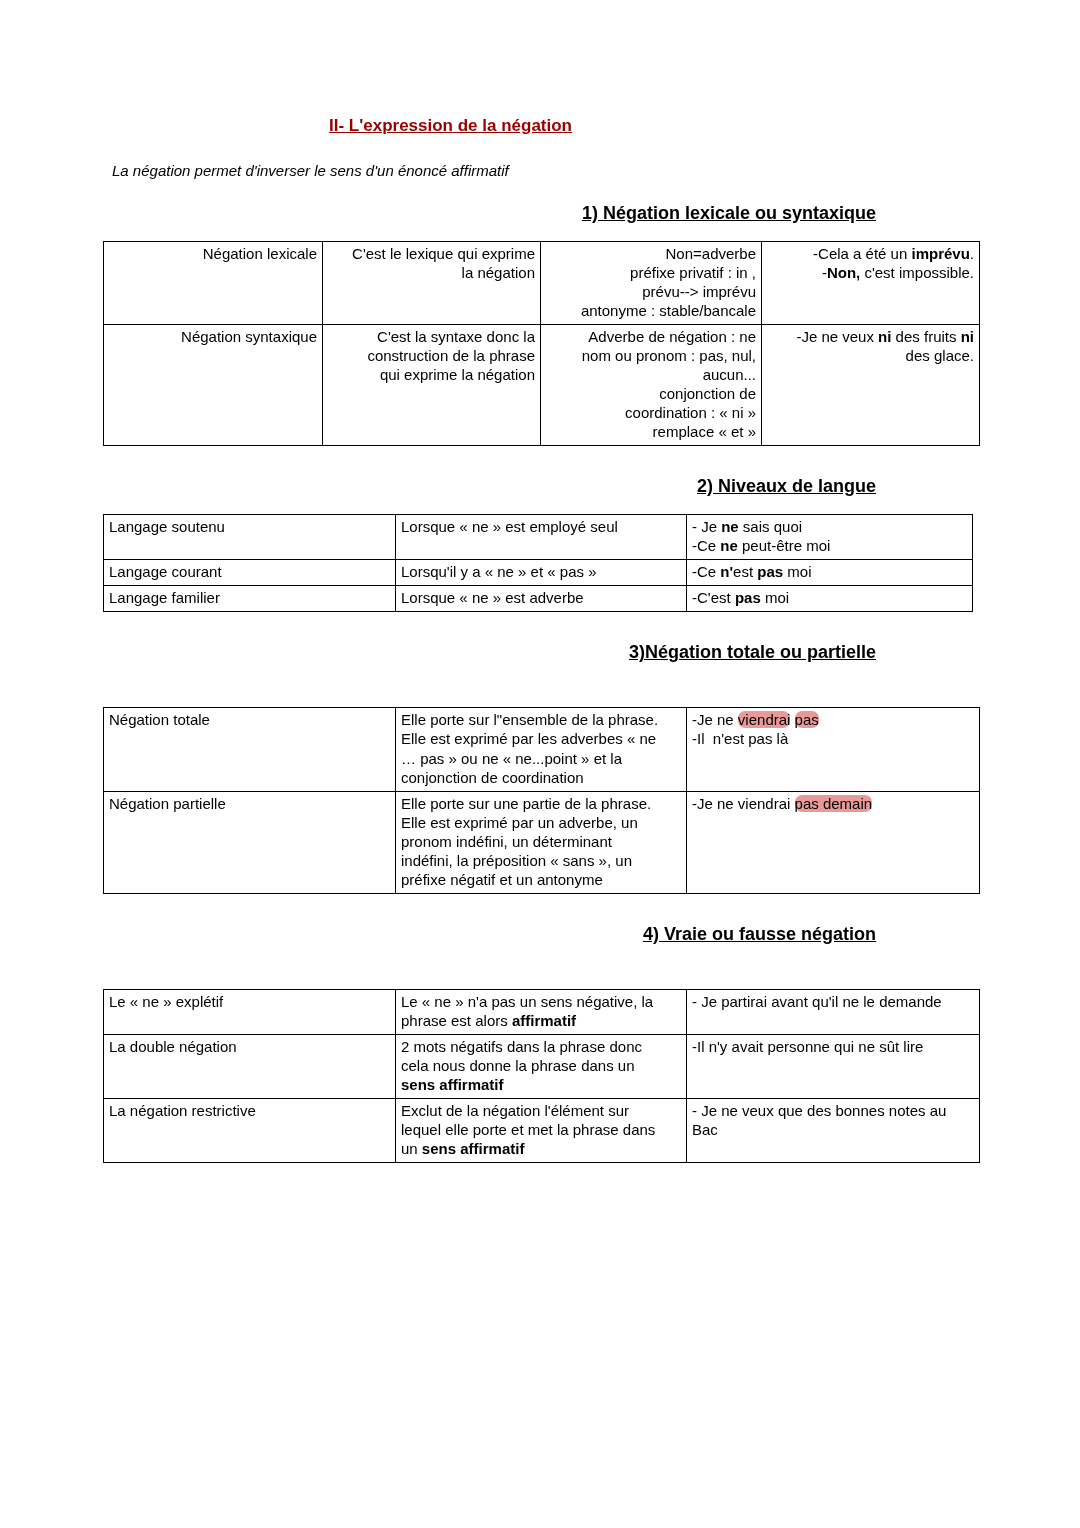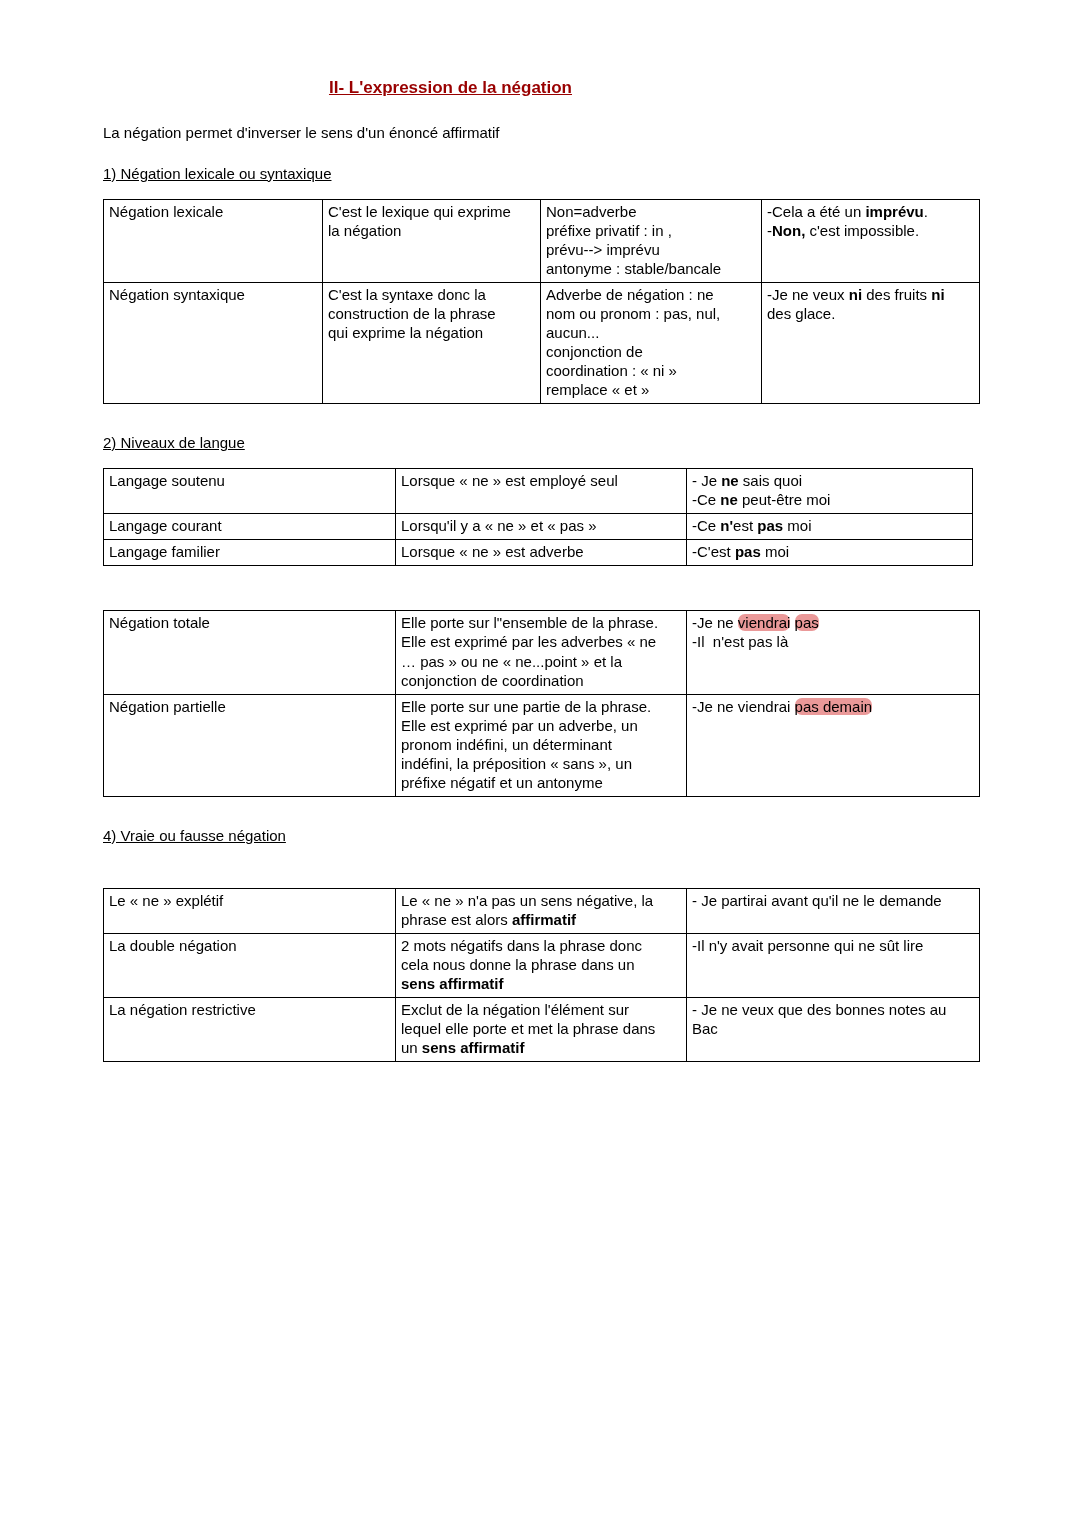--- a/index.html
+++ b/index.html
@@ -11,46 +11,48 @@
   body{
     font-family:"Liberation Sans","DejaVu Sans",sans-serif;
     font-size:15px;
     color:#000;
     width:1080px;
     height:1528px;
     overflow:hidden;
   }
   .page{
     width:876px;
-    padding:78px 0 0 103px;
+    padding:116px 0 0 103px;
   }
   .title{
     font-size:17px;
     font-weight:bold;
     color:var(--title-color,#990000);
     text-decoration:underline;
     text-align:center;
     margin:0 78px 26px 0;
   }
   .intro{
-    margin:0 0 22px 0;
+    margin:0 0 22px 9px;
     line-height:1.25;
+    font-style:italic;
   }
   .sec{
-    font-size:15px;
-    font-weight:normal;
+    font-size:18px;
+    font-weight:bold;
     text-decoration:underline;
     margin:0 0 17px 0;
+    text-align:right;
   }
   table{
     border-collapse:collapse;
     table-layout:fixed;
     margin:0 0 30px 0;
   }
-  .t-4col{width:876px;}
+  .t-4col{width:876px;text-align:right;}
   .t-3col{width:869px;border-radius:22px;}
   .t-3colw{width:876px;margin-top:44px;}
   td{
     border:1px solid #000;
     padding:2px 5px 4px 5px;
     vertical-align:top;
     white-space:pre-wrap;
     line-height:1.27;
     overflow:hidden;
   }
@@ -123,20 +125,21 @@
         <td><span>-Ce </span><span class="b">n'</span><span>est </span><span class="b">pas</span><span> moi</span></td>
       </tr>
       <tr>
         <td><span>Langage familier</span></td>
         <td><span>Lorsque « ne » est adverbe</span></td>
         <td><span>-C'est </span><span class="b">pas</span><span> moi</span></td>
       </tr>
     </tbody>
   </table>
 
+  <h2 class="sec">3)Négation totale ou partielle</h2>
   <table class="t-3colw">
     <colgroup>
         <col style="width:292px">
         <col style="width:291px">
         <col style="width:293px">
       </colgroup>
     <tbody>
       <tr>
         <td><span>Négation totale</span></td>
         <td><span>Elle porte sur l"ensemble de la phrase.

